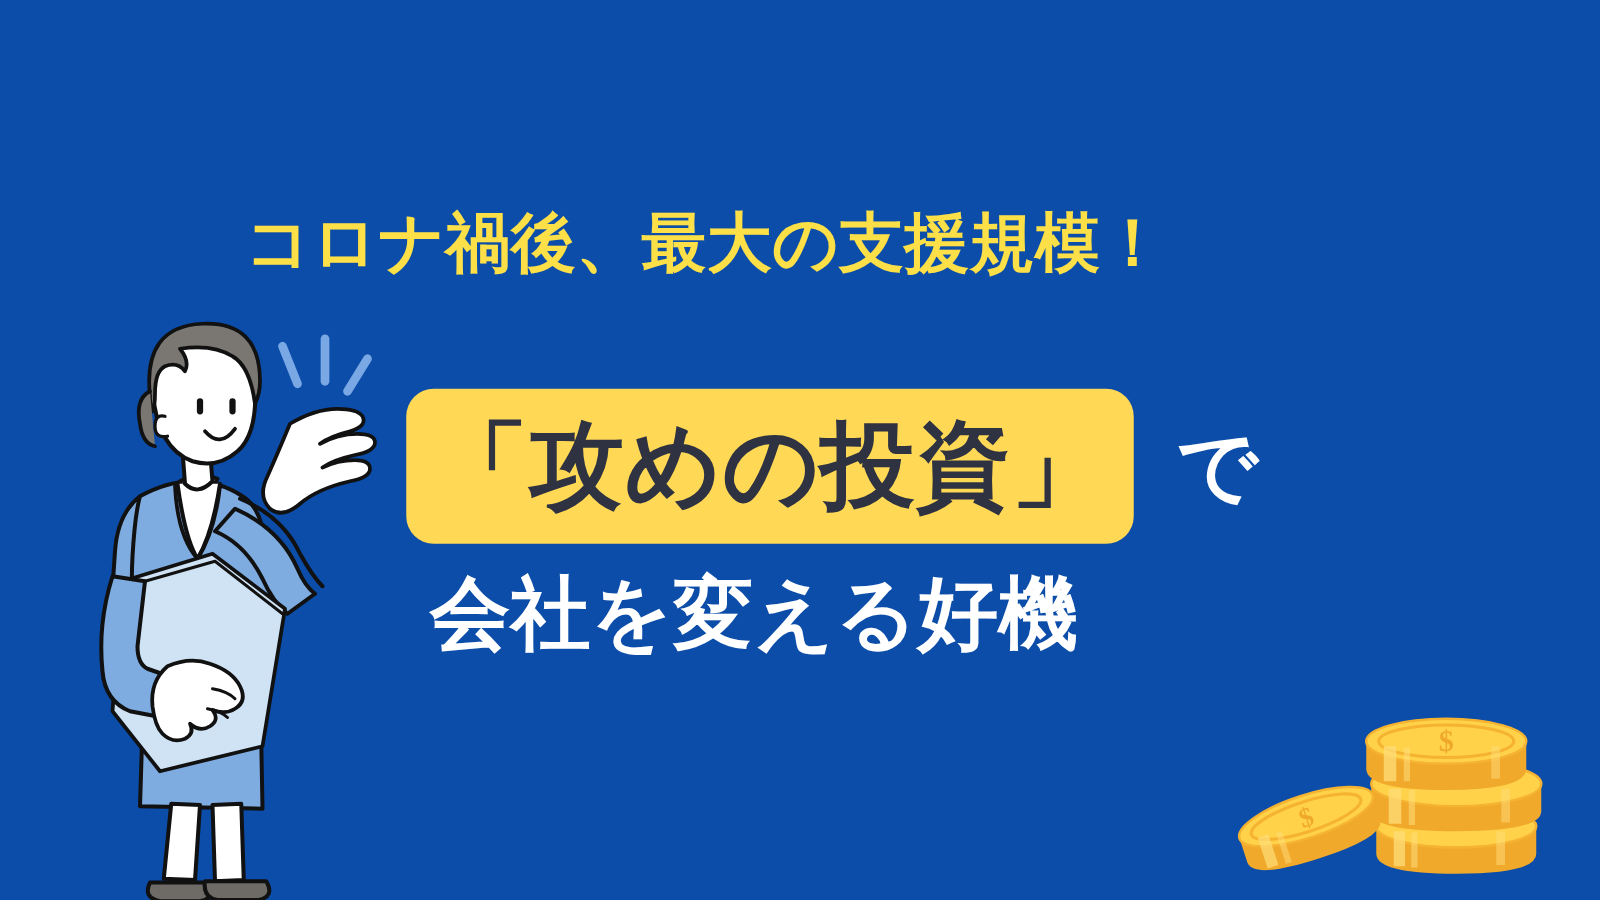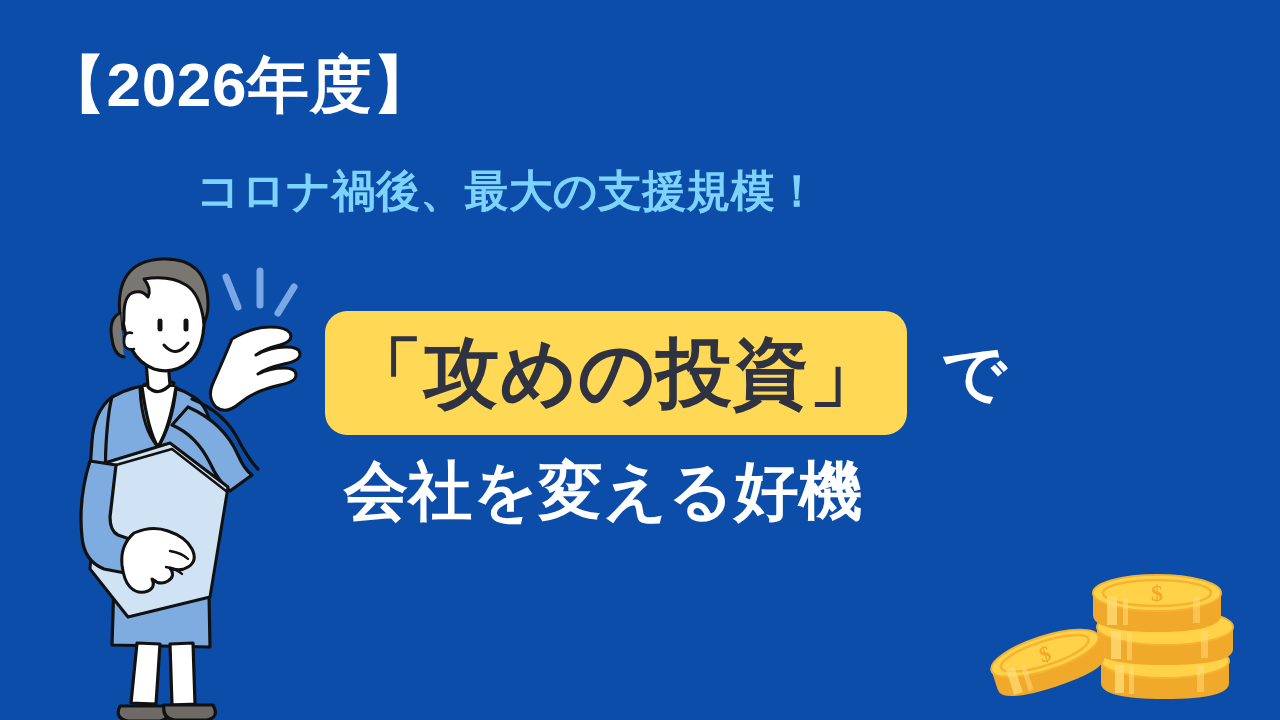--- a/index.html
+++ b/index.html
@@ -32,24 +32,24 @@
     letter-spacing: 0.01em;
     color: #FFFFFF;
     line-height: 1.05;
     white-space: nowrap;
   }
 
   .headline-sub {
     position: absolute;
     left: 196px;
     top: 166px;
-    font-size: 44px;
+    font-size: 52px;
     font-weight: 700;
     letter-spacing: 0.005em;
-    color: #7dd3fc;
+    color: #fde047;
     line-height: 1.12;
     white-space: nowrap;
   }
 
   .headline-main-row {
     position: absolute;
     left: 325px;
     top: 297px;
     display: flex;
     align-items: center;
@@ -218,21 +218,20 @@
         <ellipse cx="62" cy="88" rx="56" ry="17" fill="#FFD24A"></ellipse>
         <ellipse cx="62" cy="88" rx="56" ry="17" fill="none" stroke="#F5B331" stroke-width="2"></ellipse>
         <ellipse cx="62" cy="88" rx="46" ry="12" fill="none" stroke="#F5B331" stroke-width="2.5"></ellipse>
         <text x="62" y="96" text-anchor="middle" font-family="'Liberation Serif', 'DejaVu Serif', serif" font-size="22" font-weight="700" fill="#F0A92B">$</text>
         <rect x="20" y="92" width="9" height="26" fill="#FFDE7A" opacity="0.7"></rect>
         <rect x="35" y="93" width="5" height="26" fill="#FFDE7A" opacity="0.5"></rect>
       </g>
     </svg>
   </div>
 
-  <div class="headline-year">【2026年度】</div>
 
   <div class="headline-sub">コロナ禍後、最大の支援規模！</div>
 
   <div class="headline-main-row">
     <span class="highlight-chip" style="background: rgb(255, 217, 86); color: rgb(46, 50, 65);">「攻めの投資」</span>
     <span class="trailing-particle">で</span>
   </div>
 
   <div class="headline-tail">会社を変える好機</div>
 

